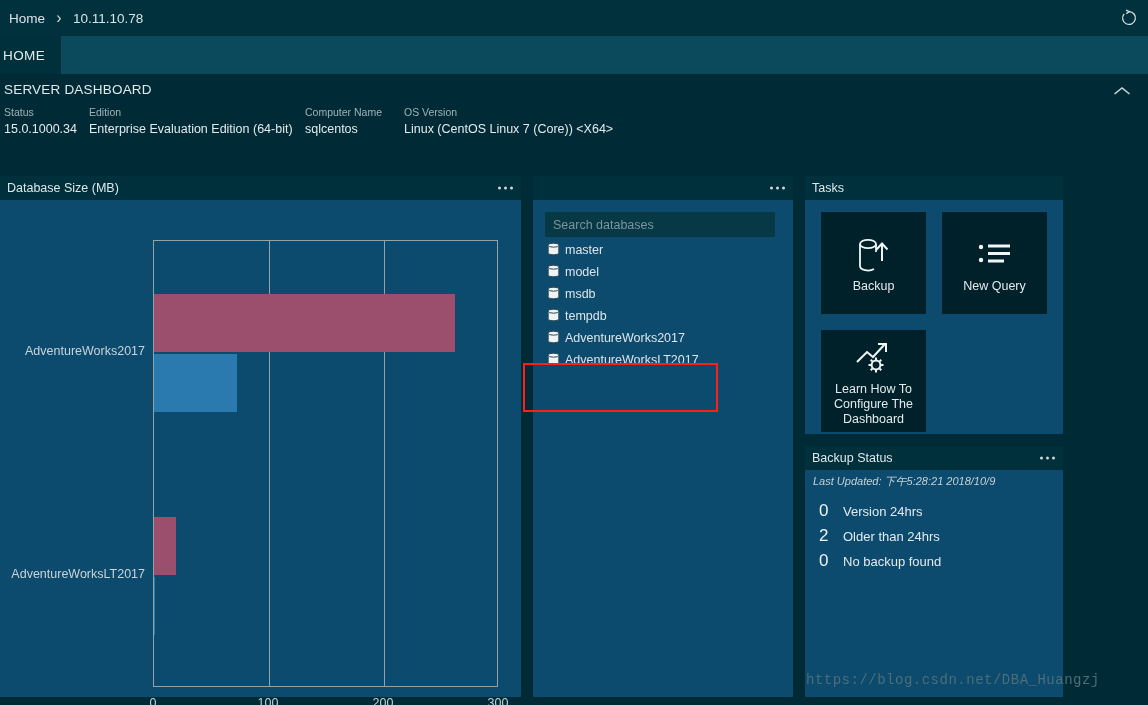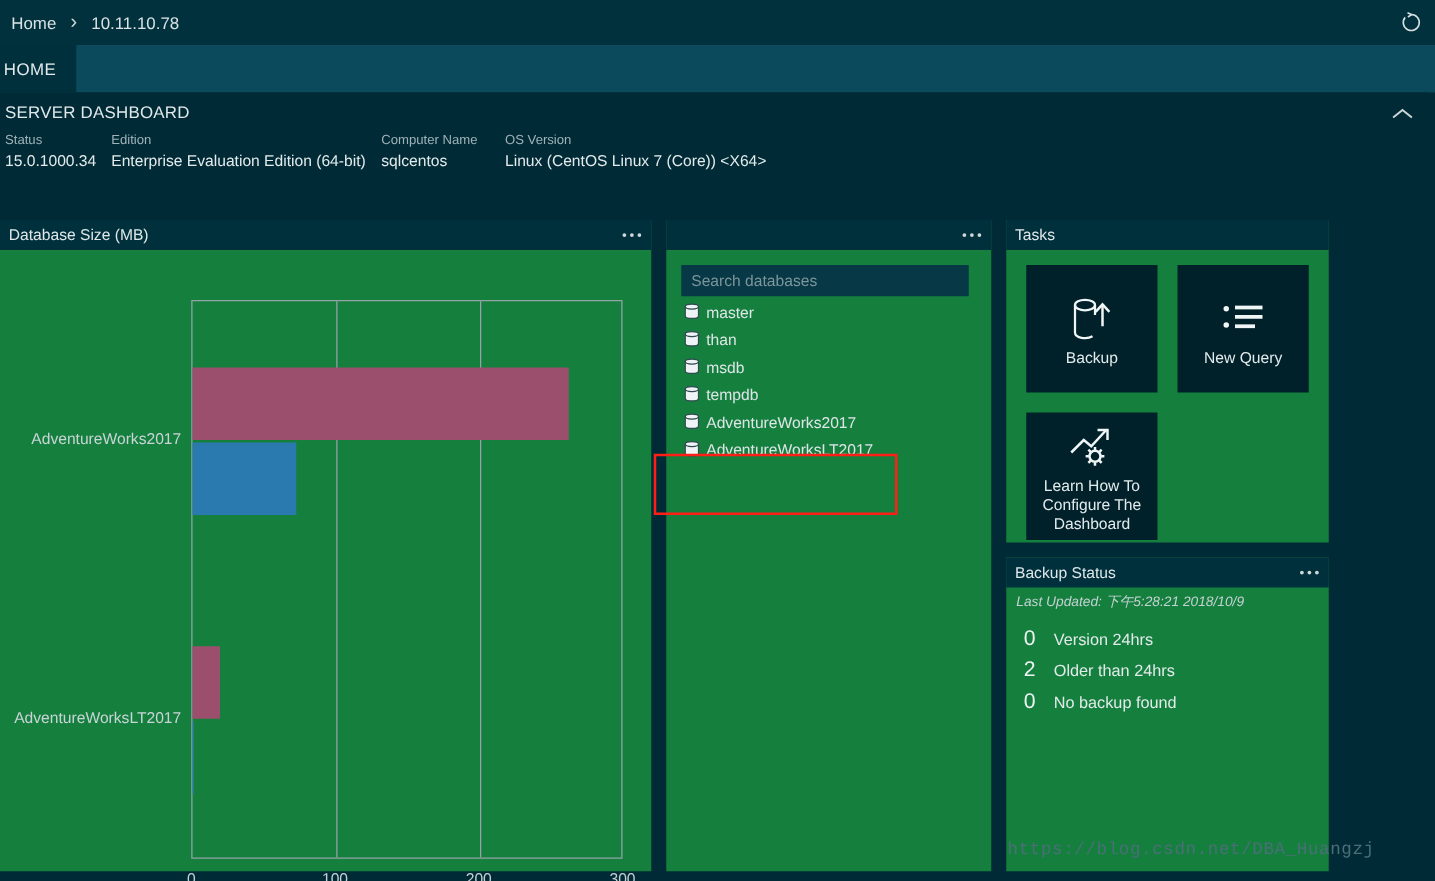--- a/index.html
+++ b/index.html
@@ -56,21 +56,21 @@
   }
   .prop-group { position: absolute; top: 30px; }
   .prop-label { font-size: 10.5px; color: #9fb2b8; line-height: 16px; white-space: nowrap; }
   .prop-value { font-size: 12.5px; color: #e3eaec; line-height: 19px; white-space: nowrap; }
   #prop-version { left: 4px; }
   #prop-edition { left: 89px; }
   #prop-computer { left: 305px; }
   #prop-os { left: 404px; }
 
   
-  .panel { position: absolute; background: #15803d; }
+  .panel { position: absolute; background: #0c4a6e; }
   .panel-header {
     position: relative; height: 24px; background: #00303c;
     display: flex; align-items: center;
   }
   .panel-title { font-size: 12.5px; color: #dfe7e9; padding-left: 7px; }
   .panel-ellipsis {
     position: absolute; right: 8px; top: 50%; transform: translateY(-50%);
     display: flex; gap: 3px; cursor: pointer;
   }
   .panel-ellipsis i { width: 3px; height: 3px; border-radius: 50%; background: #cfd9dc; display: block; }
@@ -241,21 +241,21 @@
               <path d="M1.2 3.2 v7.6 a5.3 2 0 0 0 10.6 0 V3.2" fill="#eef4f5" stroke="#304a50" stroke-width="1"></path>
               <ellipse cx="6.5" cy="3.2" rx="5.3" ry="2" fill="#eef4f5" stroke="#304a50" stroke-width="1"></ellipse>
             </svg></span>
           <span class="db-name">master</span>
         </div>
         <div class="db-item">
           <span><svg width="13" height="14" viewBox="0 0 13 14">
               <path d="M1.2 3.2 v7.6 a5.3 2 0 0 0 10.6 0 V3.2" fill="#eef4f5" stroke="#304a50" stroke-width="1"></path>
               <ellipse cx="6.5" cy="3.2" rx="5.3" ry="2" fill="#eef4f5" stroke="#304a50" stroke-width="1"></ellipse>
             </svg></span>
-          <span class="db-name">than</span>
+          <span class="db-name">model</span>
         </div>
         <div class="db-item">
           <span><svg width="13" height="14" viewBox="0 0 13 14">
               <path d="M1.2 3.2 v7.6 a5.3 2 0 0 0 10.6 0 V3.2" fill="#eef4f5" stroke="#304a50" stroke-width="1"></path>
               <ellipse cx="6.5" cy="3.2" rx="5.3" ry="2" fill="#eef4f5" stroke="#304a50" stroke-width="1"></ellipse>
             </svg></span>
           <span class="db-name">msdb</span>
         </div>
         <div class="db-item">
           <span><svg width="13" height="14" viewBox="0 0 13 14">

